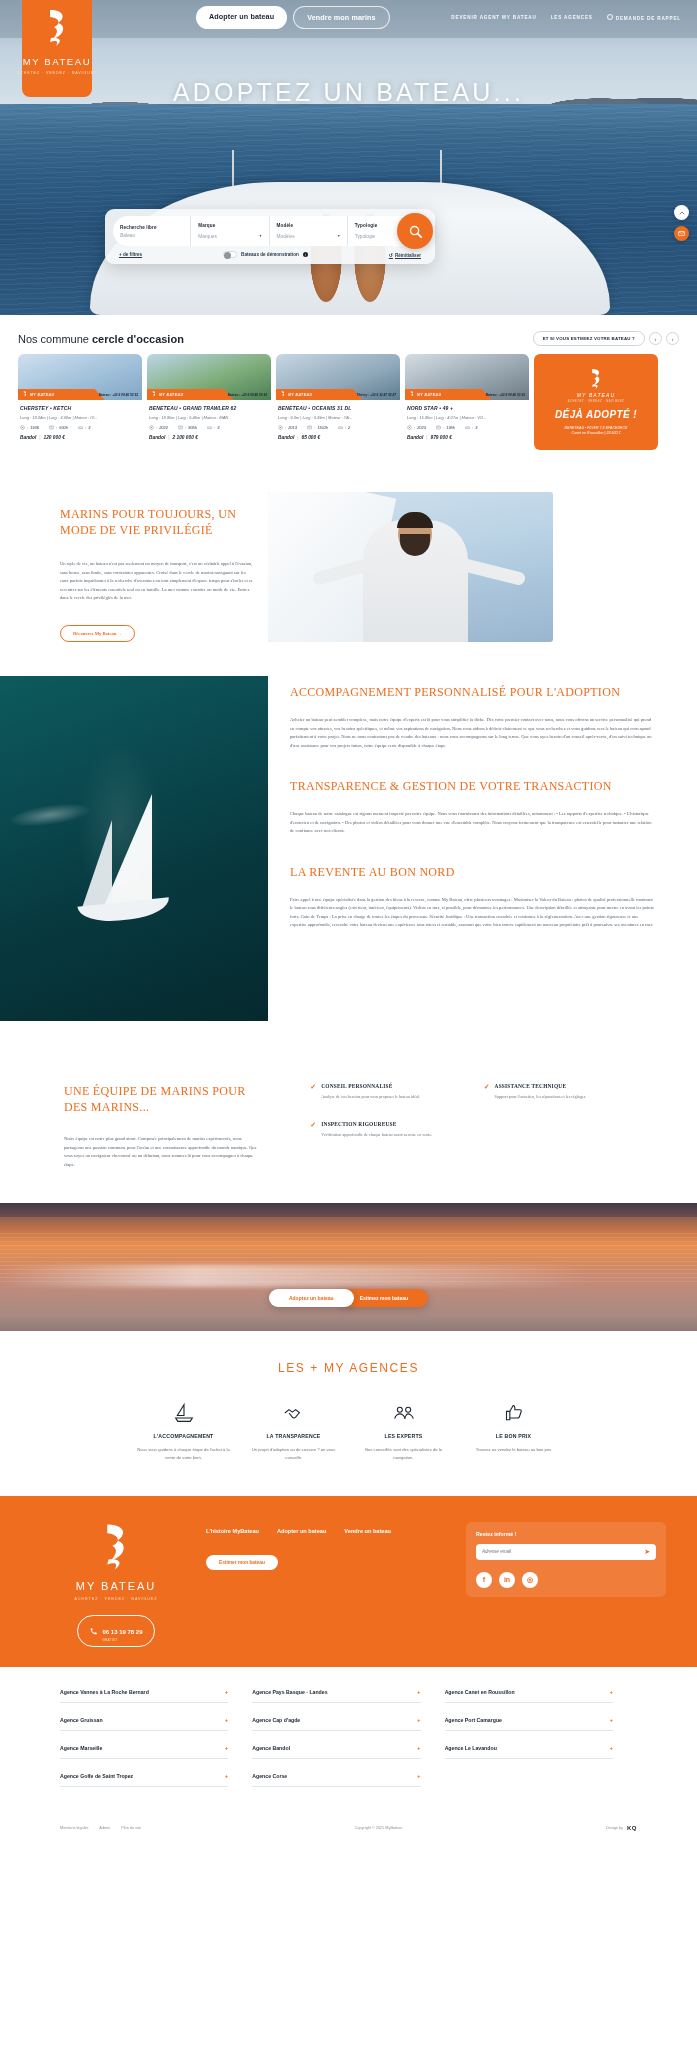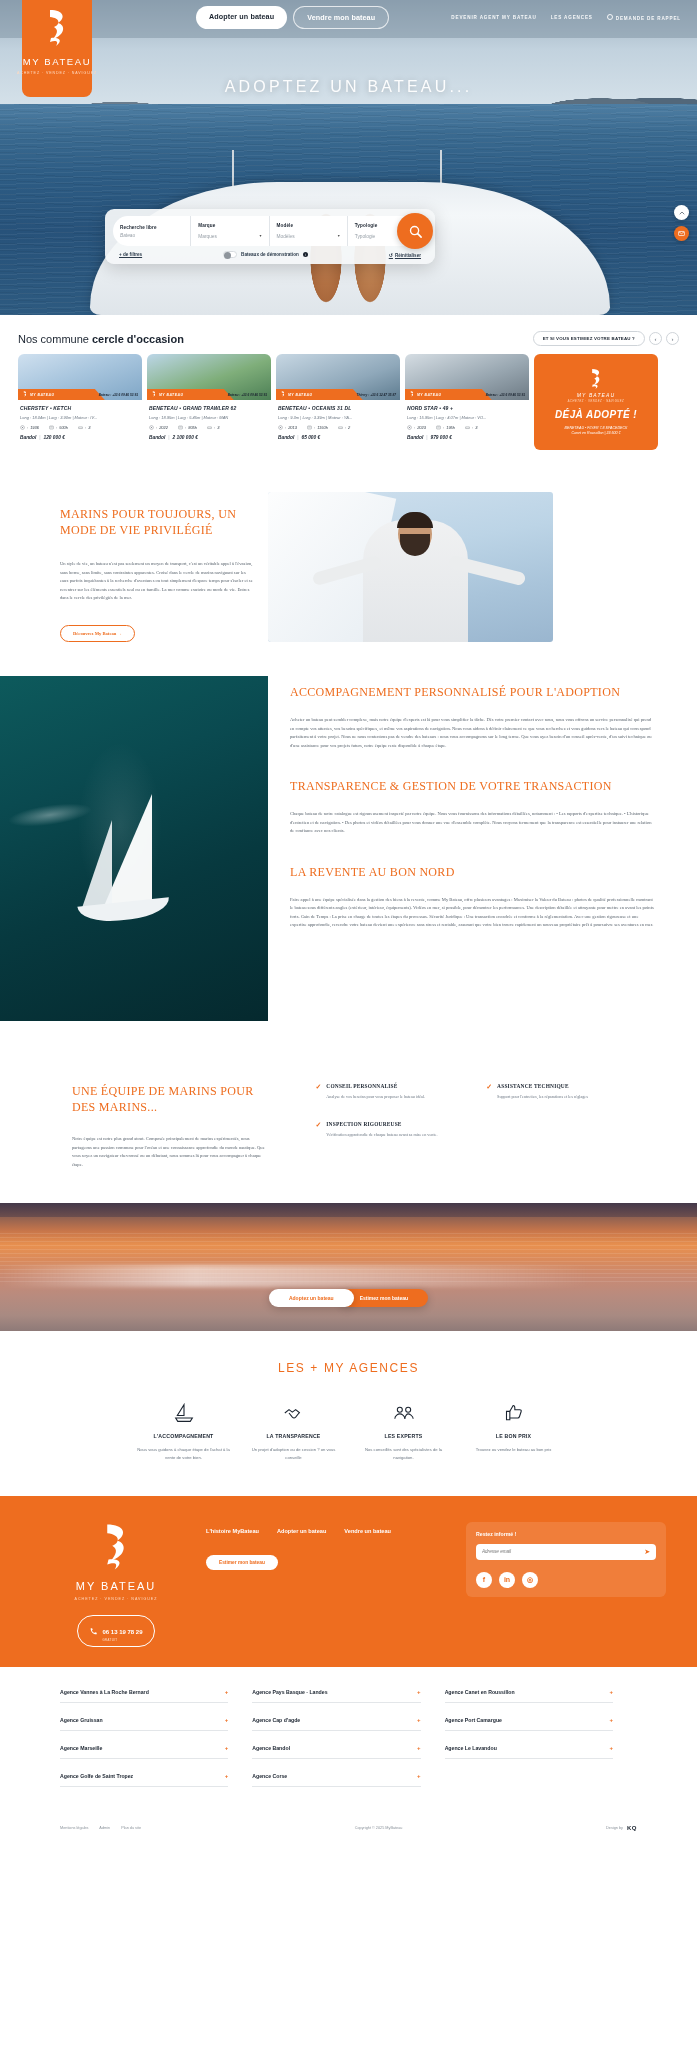--- a/index.html
+++ b/index.html
@@ -93,21 +93,21 @@
   .nav-links {
     position:absolute; right:16px; top:14px; display:flex; gap:14px; align-items:center; z-index:5;
   }
   .nav-links a {
     color:rgba(255,255,255,.92); font-size:4.6px; letter-spacing:.85px; text-decoration:none; white-space:nowrap; font-weight:600;
   }
   .phone-ico { width:6px; height:6px; border:.8px solid rgba(255,255,255,.9); border-radius:50%; display:inline-block; margin-right:3px;}
 
   .hero-title {
     position:absolute; left:0; top:78px; width:697px; text-align:center;
-    color:rgba(255,255,255,.95); font-size:16px; letter-spacing:3.2px; font-weight:400;
+    color:rgba(255,255,255,.95); font-size:25px; letter-spacing:3.2px; font-weight:400;
     text-shadow:0 1px 6px rgba(0,0,0,.25); z-index:4;
   }
 
   
   .search-card {
     position:absolute; left:105px; top:209px; width:330px; z-index:7;
     background:rgba(244,246,248,.94); border-radius:9px; padding:7px 8px 5px 8px;
     box-shadow:0 4px 18px rgba(0,0,0,.18);
   }
   .search-row {
@@ -221,21 +221,21 @@
     position:relative; overflow:hidden;
   }
   .img-sail .yacht{
     position:absolute; left:76px; top:118px; width:96px; height:140px;
   }
   .img-sail .sailA{ position:absolute; left:28px; top:0; width:48px; height:112px; background:#fff; clip-path: polygon(100% 0, 100% 100%, 0 100%); opacity:.96;}
   .img-sail .sailB{ position:absolute; left:6px; top:26px; width:30px; height:88px; background:#f1f4f6; clip-path: polygon(100% 0, 100% 100%, 0 100%); opacity:.9;}
   .img-sail .hull{ position:absolute; left:2px; top:108px; width:92px; height:18px; background:#eef2f4; border-radius:0 0 40px 40px / 0 0 18px 18px; transform:rotate(-6deg);}
   .img-sail .wake{ position:absolute; left:-10px; top:124px; width:120px; height:30px; background:radial-gradient(ellipse 60px 14px at 60px 15px, rgba(255,255,255,.35),transparent 70%); transform:rotate(-8deg);}
 
-  .sec-equipe{ display:flex; padding:22px 0 34px 12px;gap:28px;}
+  .sec-equipe{ display:flex; padding:22px 0 34px 4px;gap:28px;}
   .sec-equipe .left{ width:290px; padding:0 20px 0 60px;}
   .sec-equipe .right{ width:407px; padding-right:40px;}
   .feat-grid{ display:flex; flex-wrap:wrap; gap:0;}
   .feat{ width:50%; padding-right:22px; margin-bottom:20px; display:flex; gap:5px; align-items:flex-start;}
   .feat .chk{ color:#ee6d1f; font-size:7px; line-height:1; font-weight:700; flex:0 0 auto; margin-top:1px;}
   .feat-title{ font-size:5.4px; font-weight:700; letter-spacing:.2px; color:#1b2430;}
   .feat-desc{ font-size:4.2px; line-height:1.8; color:#6b7682; margin-top:4px;}
 
   
   .beach{
@@ -322,21 +322,21 @@
           <path d="M6 2 C20 2, 22 10, 14 15 C22 17, 21 27, 9 31 C13 26, 15 22, 10 19 C16 17, 17 10, 6 9 Z" fill="#ffffff"></path>
           <path d="M7 30 C16 29, 19 33, 12 38 C15 33, 12 32, 6 34 Z" fill="#ffffff"></path>
         </svg>
       </div>
       <div class="logo-title">MY BATEAU</div>
       <div class="logo-sub">ACHETEZ · VENDEZ · NAVIGUEZ</div>
     </div>
 
     <div class="nav-pills">
       <div class="pill solid">Adopter un bateau</div>
-      <div class="pill ghost">Vendre mon bateau</div>
+      <div class="pill ghost">Vendre mon marins</div>
     </div>
 
     <div class="nav-links">
       <a href="#">DEVENIR AGENT MY BATEAU</a>
       <a href="#">LES AGENCES</a>
       <a href="#"><span class="phone-ico"></span><span>DEMANDE DE RAPPEL</span></a>
     </div>
 
     <div class="hero-title">ADOPTEZ UN BATEAU...</div>
 

